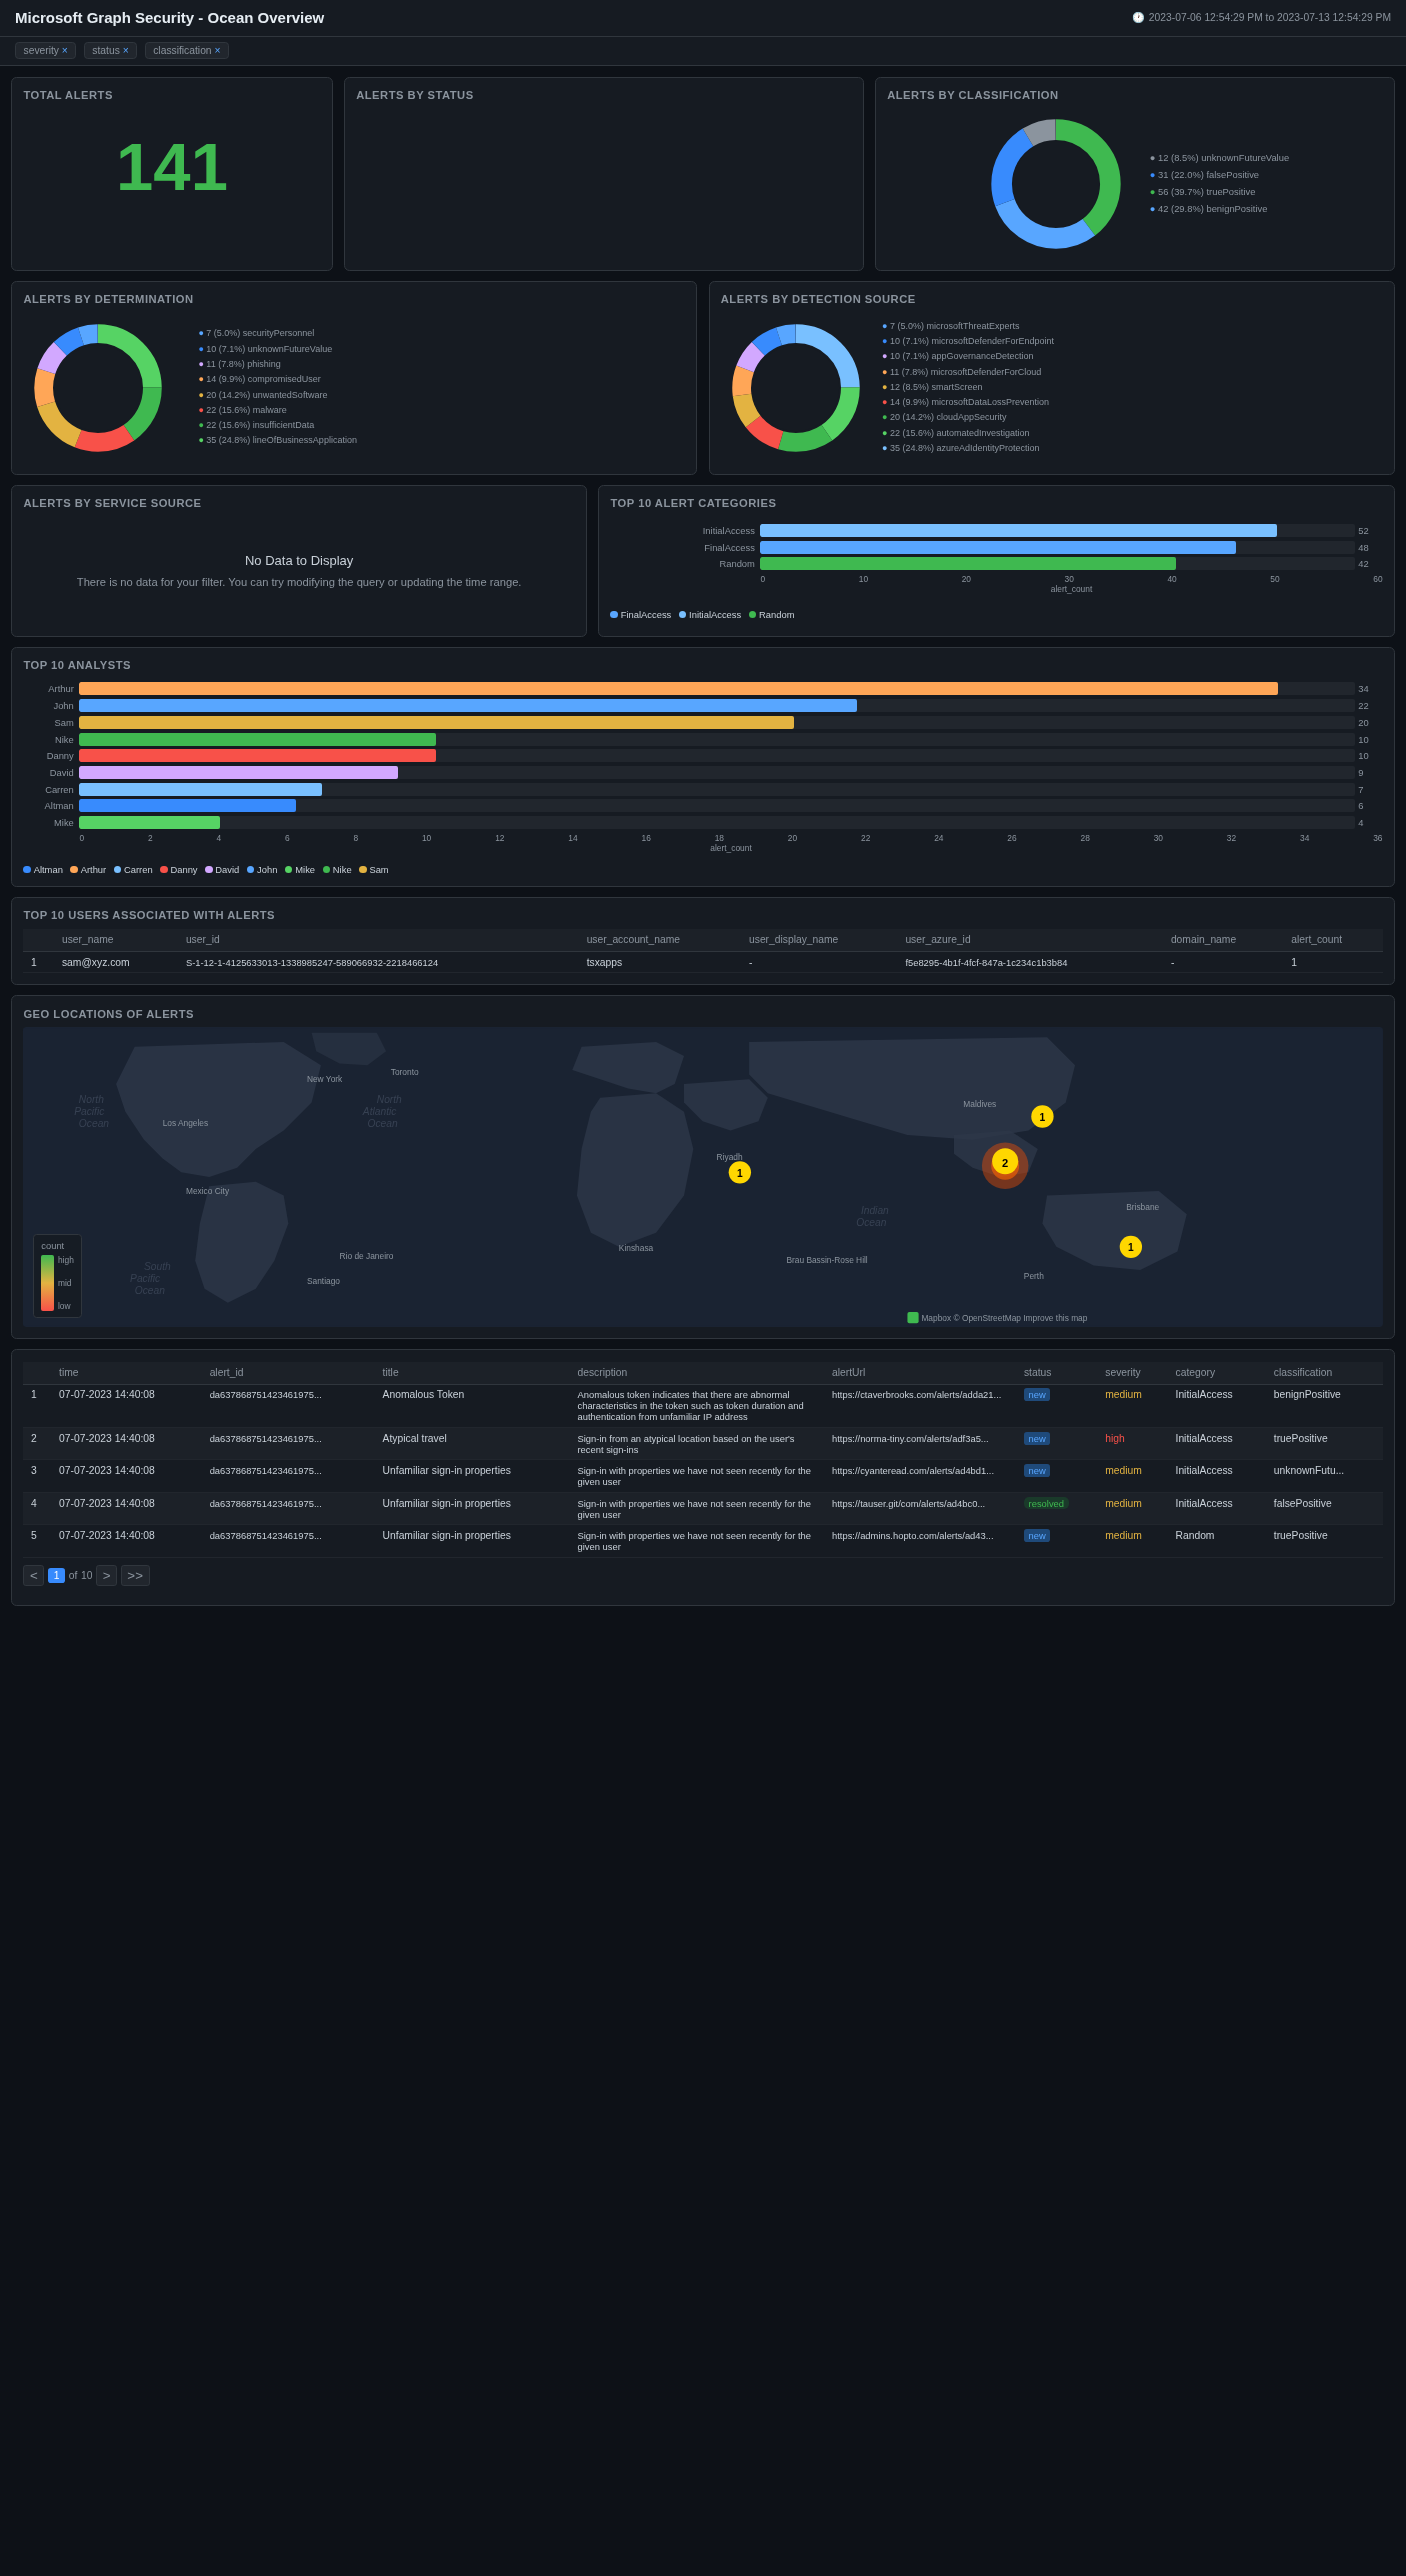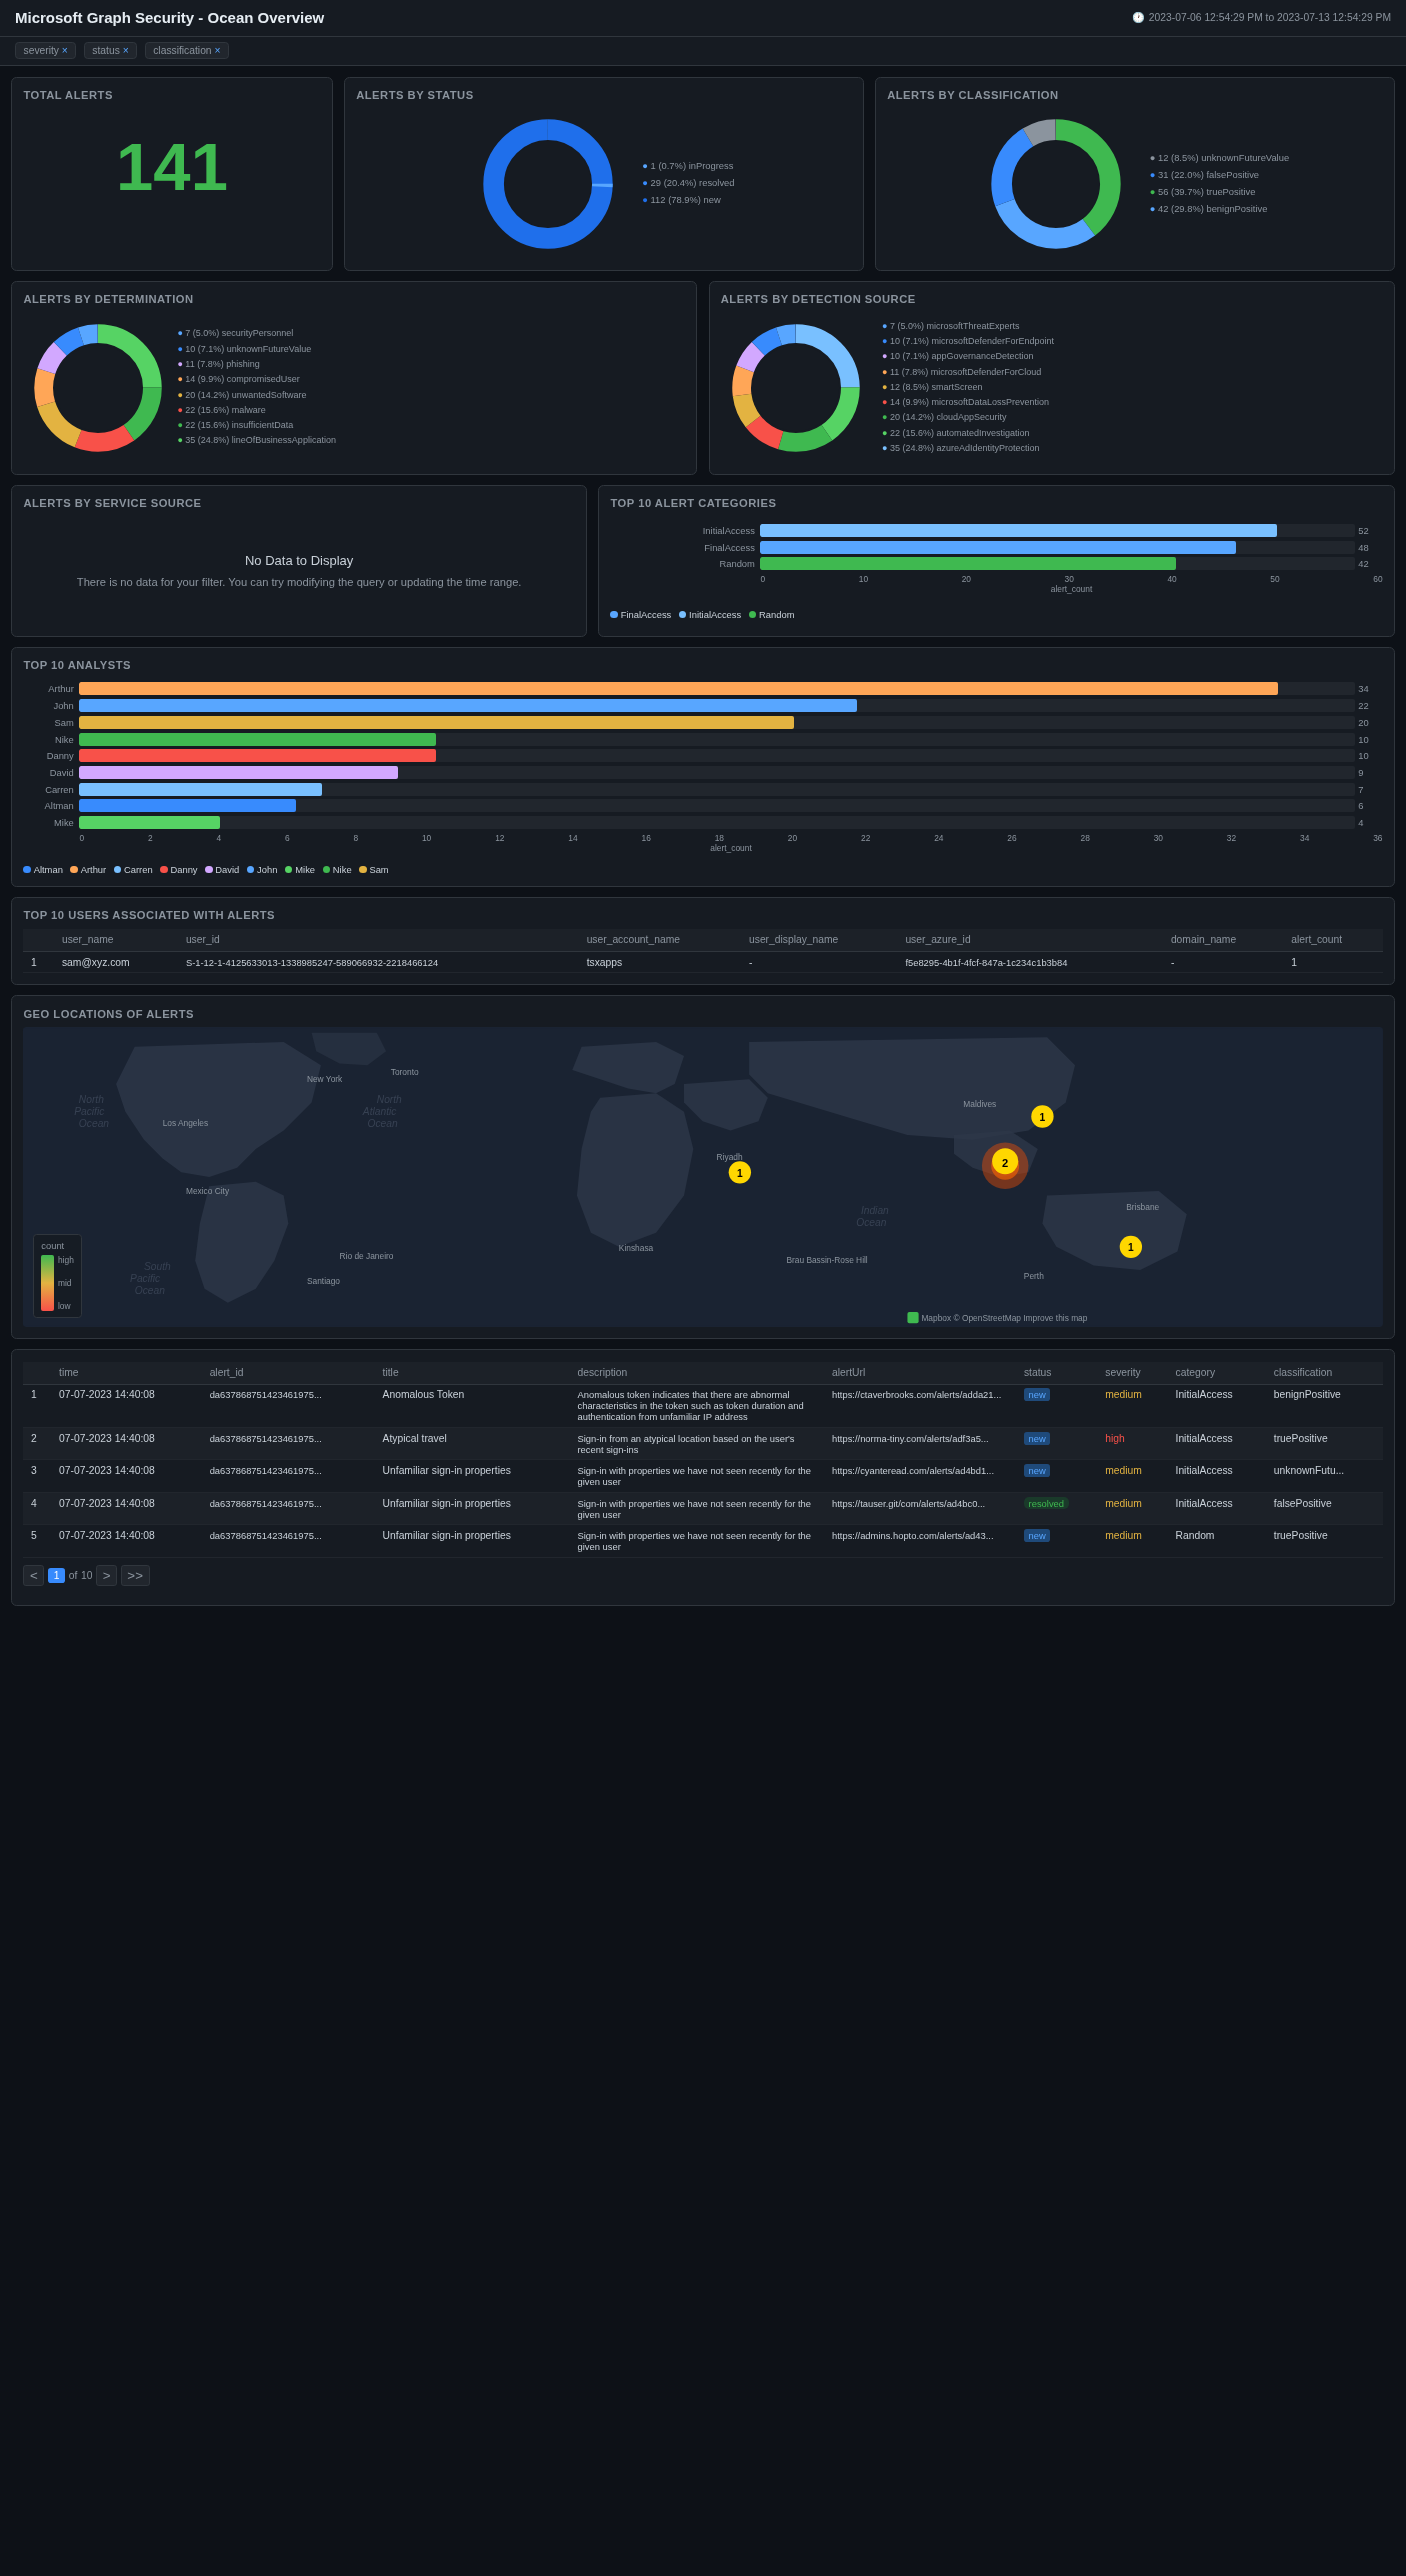--- a/index.html
+++ b/index.html
@@ -177,38 +177,20 @@
 
   <div class="row">
 
     <div class="panel" style="flex:1.2">
       <div class="panel-title">Total Alerts</div>
       <div class="total-count">141</div>
     </div>
 
     <div class="panel" style="flex:2">
       <div class="panel-title">Alerts by Status</div>
-      <div style="display:flex; align-items:center; justify-content:center; gap:19px;">
-        <div style="position:relative; width:150px; height:150px;">
-          <svg width="150" height="150" viewBox="0 0 160 160">
-
-            <circle cx="80" cy="80" r="58" fill="none" stroke="#1f6feb" stroke-width="22" stroke-dasharray="363.6" stroke-dashoffset="0" transform="rotate(-90 80 80)"></circle>
-
-            <circle cx="80" cy="80" r="58" fill="none" stroke="#388bfd" stroke-width="22" stroke-dasharray="93.9 363.6" stroke-dashoffset="-363.6" transform="rotate(-90 80 80)"></circle>
-
-            <circle cx="80" cy="80" r="58" fill="none" stroke="#58a6ff" stroke-width="22" stroke-dasharray="3.2 363.6" stroke-dashoffset="-457.5" transform="rotate(-90 80 80)"></circle>
-            <circle cx="80" cy="80" r="46" fill="#161b22"></circle>
-          </svg>
-        </div>
-        <div style="font-size:9.4px; color:#8b949e; line-height:1.8;">
-          <div><span style="color:#58a6ff">●</span> 1 (0.7%) inProgress</div>
-          <div><span style="color:#388bfd">●</span> 29 (20.4%) resolved</div>
-          <div><span style="color:#1f6feb">●</span> 112 (78.9%) new</div>
-        </div>
-      </div>
     </div>
 
     <div class="panel" style="flex:2">
       <div class="panel-title">Alerts by Classification</div>
       <div style="display:flex; align-items:center; justify-content:center; gap:19px;">
         <div style="position:relative; width:150px; height:150px;">
           <svg width="150" height="150" viewBox="0 0 160 160">
 
             <circle cx="80" cy="80" r="58" fill="none" stroke="#3fb950" stroke-width="22" stroke-dasharray="144.3 363.6" stroke-dashoffset="0" transform="rotate(-90 80 80)"></circle>
 
@@ -227,21 +209,21 @@
           <div><span style="color:#58a6ff">●</span> 42 (29.8%) benignPositive</div>
         </div>
       </div>
     </div>
   </div>
 
   <div class="row">
 
     <div class="panel" style="flex:1">
       <div class="panel-title">Alerts by Determination</div>
-      <div style="display:flex; align-items:center; gap:4px;">
+      <div style="display:flex; align-items:center; gap:25px;">
         <div style="flex-shrink:0; width:150px; height:150px;">
           <svg width="150" height="150" viewBox="0 0 160 160">
             <circle cx="80" cy="80" r="58" fill="none" stroke="#56d364" stroke-width="20" stroke-dasharray="90.2 363.6" stroke-dashoffset="0" transform="rotate(-90 80 80)"></circle>
             <circle cx="80" cy="80" r="58" fill="none" stroke="#3fb950" stroke-width="20" stroke-dasharray="56.7 363.6" stroke-dashoffset="-90.2" transform="rotate(-90 80 80)"></circle>
             <circle cx="80" cy="80" r="58" fill="none" stroke="#f85149" stroke-width="20" stroke-dasharray="56.7 363.6" stroke-dashoffset="-146.9" transform="rotate(-90 80 80)"></circle>
             <circle cx="80" cy="80" r="58" fill="none" stroke="#e3b341" stroke-width="20" stroke-dasharray="51.6 363.6" stroke-dashoffset="-203.6" transform="rotate(-90 80 80)"></circle>
             <circle cx="80" cy="80" r="58" fill="none" stroke="#ffa657" stroke-width="20" stroke-dasharray="36.0 363.6" stroke-dashoffset="-255.2" transform="rotate(-90 80 80)"></circle>
             <circle cx="80" cy="80" r="58" fill="none" stroke="#d2a8ff" stroke-width="20" stroke-dasharray="28.3 363.6" stroke-dashoffset="-291.2" transform="rotate(-90 80 80)"></circle>
             <circle cx="80" cy="80" r="58" fill="none" stroke="#388bfd" stroke-width="20" stroke-dasharray="25.8 363.6" stroke-dashoffset="-319.5" transform="rotate(-90 80 80)"></circle>
             <circle cx="80" cy="80" r="58" fill="none" stroke="#58a6ff" stroke-width="20" stroke-dasharray="18.2 363.6" stroke-dashoffset="-345.3" transform="rotate(-90 80 80)"></circle>

